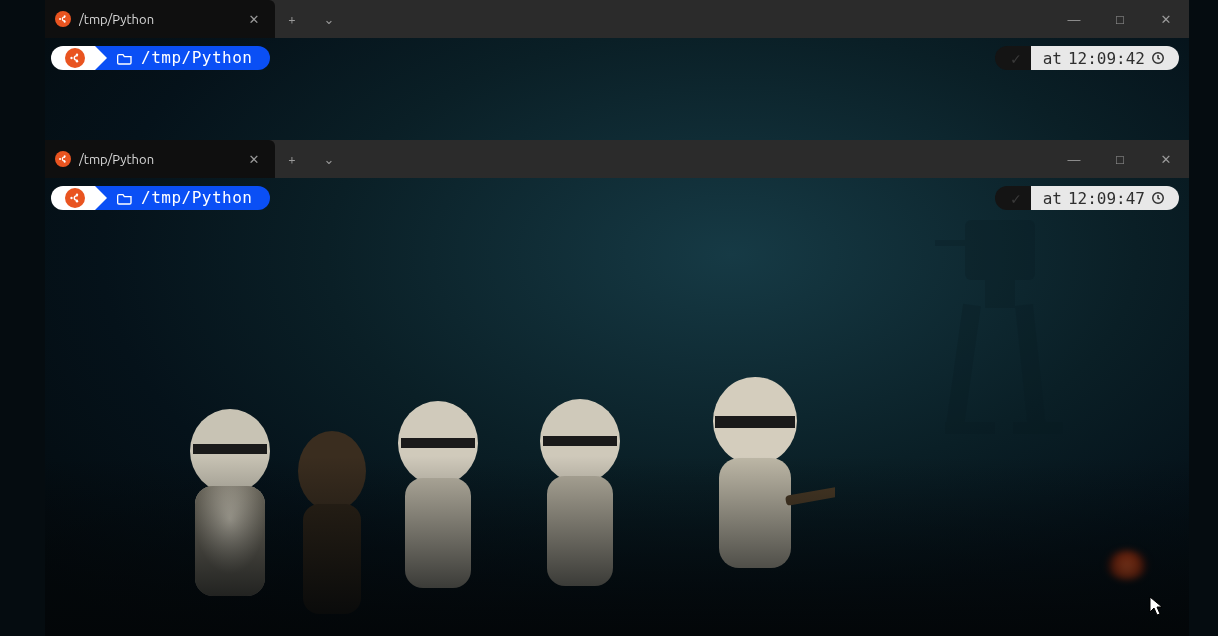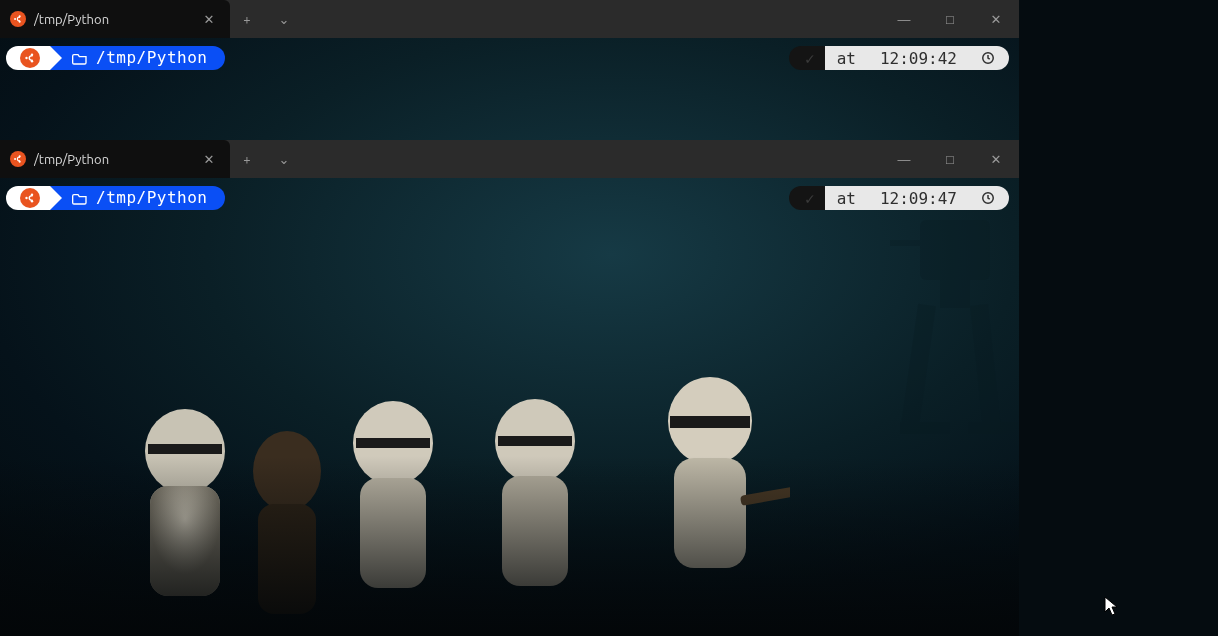--- a/index.html
+++ b/index.html
@@ -22,24 +22,25 @@
     margin: 0;
     padding: 0;
     width: 1218px;
     height: 636px;
     overflow: hidden;
     font-family: "DejaVu Sans Mono","Cascadia Mono","Consolas",monospace;
     background: var(--bg-dark);
   }
   .stage {
     position: relative;
-    width: 1019px;
+    width: 1144px;
     height: 636px;
     background:
       radial-gradient(circle at 85% 36%, rgba(10,40,50,0.9) 0, rgba(5,14,18,0.95) 55%, #04090c 100%);
+    margin-left: 45px;
   }
   .backdrop {
     position: absolute; inset: 0;
     overflow: hidden;
   }
   .sky {
     position:absolute; inset:0;
     background:
       radial-gradient(ellipse 900px 500px at 60% 40%, #163a45 0%, #0a1f26 45%, #05121a 70%, #030a0e 100%);
   }
@@ -184,21 +185,21 @@
     border-bottom-left-radius: 12px;
   }
   .status .time {
     background: var(--status-time-bg);
     color: var(--status-time-fg);
     height:24px;
     display:flex;align-items:center;
     padding: 0 14px 0 12px;
     border-top-right-radius: 12px;
     border-bottom-right-radius: 12px;
-    gap: 24px;
+    gap: 6px;
     font-weight: 500;
   }
   .status .time .clock-icon { display:flex; }
 
   .cursor-arrow {
     position:absolute;
     width:14px;height:20px;
     z-index:50;
   }
 </style>

